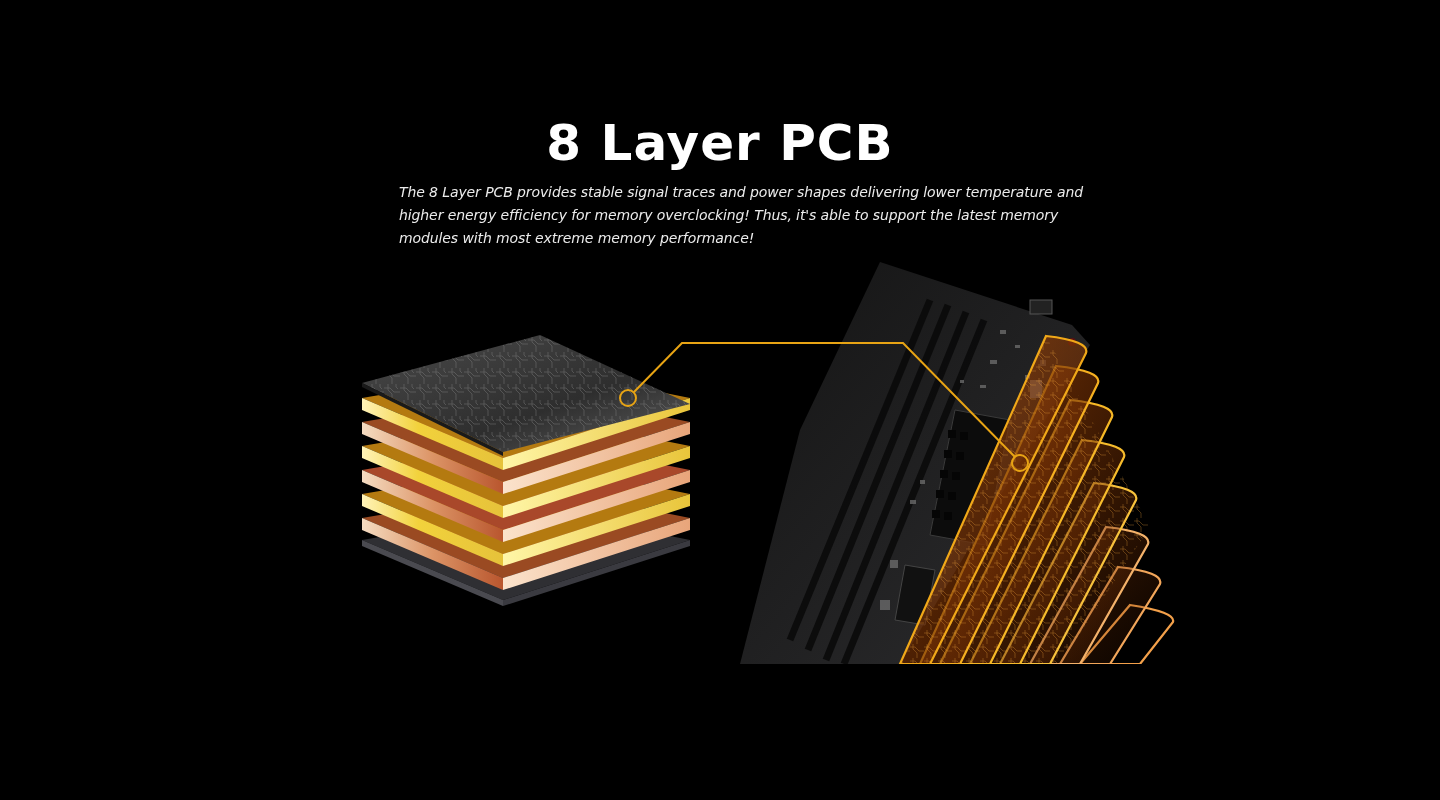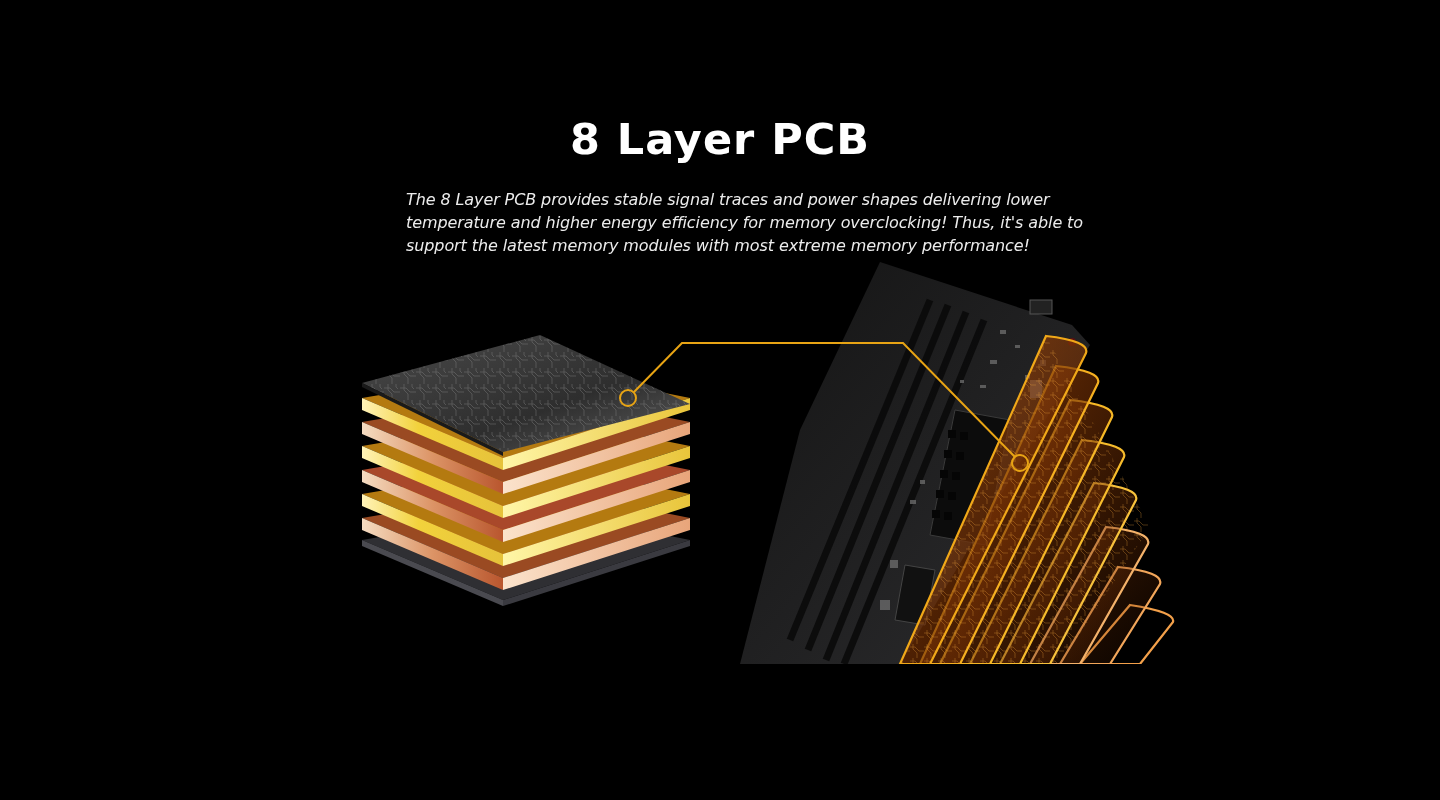--- a/index.html
+++ b/index.html
@@ -1,23 +1,23 @@
 <!DOCTYPE html>
 <html><head>
 <meta charset="utf-8">
 <style>
   html, body { margin:0; padding:0; background:#000; }
   body { width:1440px; height:800px; position:relative; overflow:hidden;
          font-family:"DejaVu Sans", sans-serif; color:#fff; }
   .title { position:absolute; left:0; width:1440px; top:114px; text-align:center;
-           font-family:"DejaVu Sans", sans-serif; font-weight:bold; font-size:43px;
+           font-family:"DejaVu Sans", sans-serif; font-weight:bold; font-size:50px;
            letter-spacing:1px; color:#fff; margin:0; }
   .desc { position:absolute; left:391px; top:173px; width:690px;
           font-family:"DejaVu Sans", sans-serif; font-style:italic;
-          font-size:16px; line-height:23px; color:#ececec; margin:15px; letter-spacing:-0.1px; }
+          font-size:14px; line-height:23px; color:#ececec; margin:8px; letter-spacing:-0.1px; }
   .art { position:absolute; left:0; top:0; width:1440px; height:800px; }
 </style>
 </head>
 <body>
 
 <h1 class="title">8 Layer PCB</h1>
 <p class="desc">The 8 Layer PCB provides stable signal traces and power shapes delivering lower temperature and higher energy efficiency for memory overclocking! Thus, it's able to support the latest memory modules with most extreme memory performance!</p>
 
 <svg class="art" viewBox="0 0 1440 800">
   <defs>

